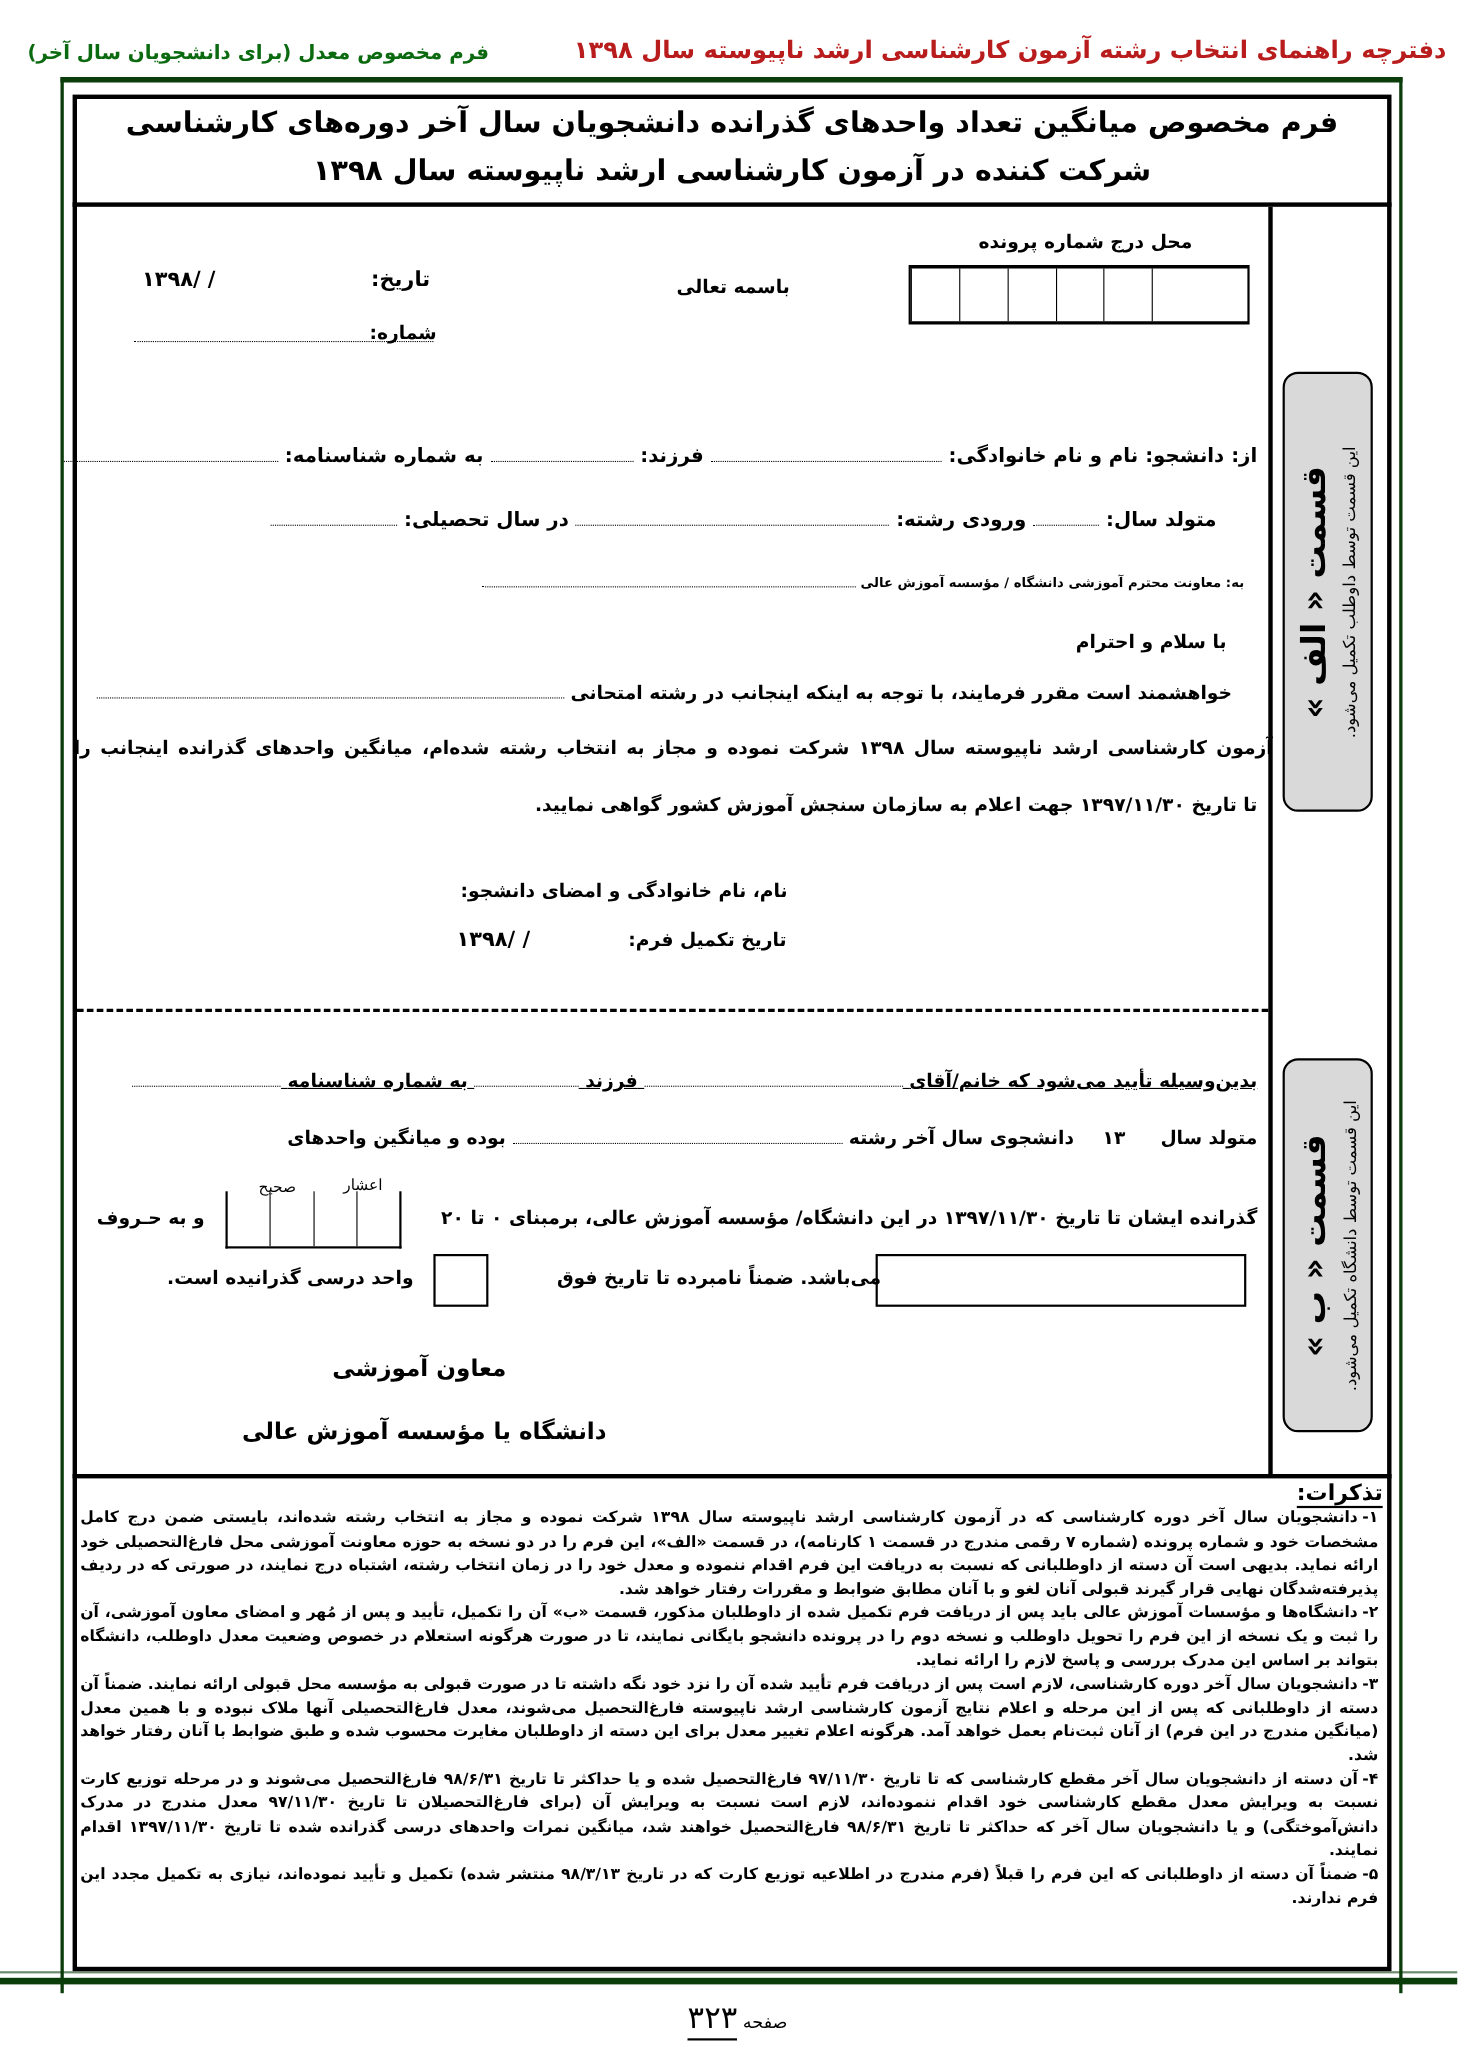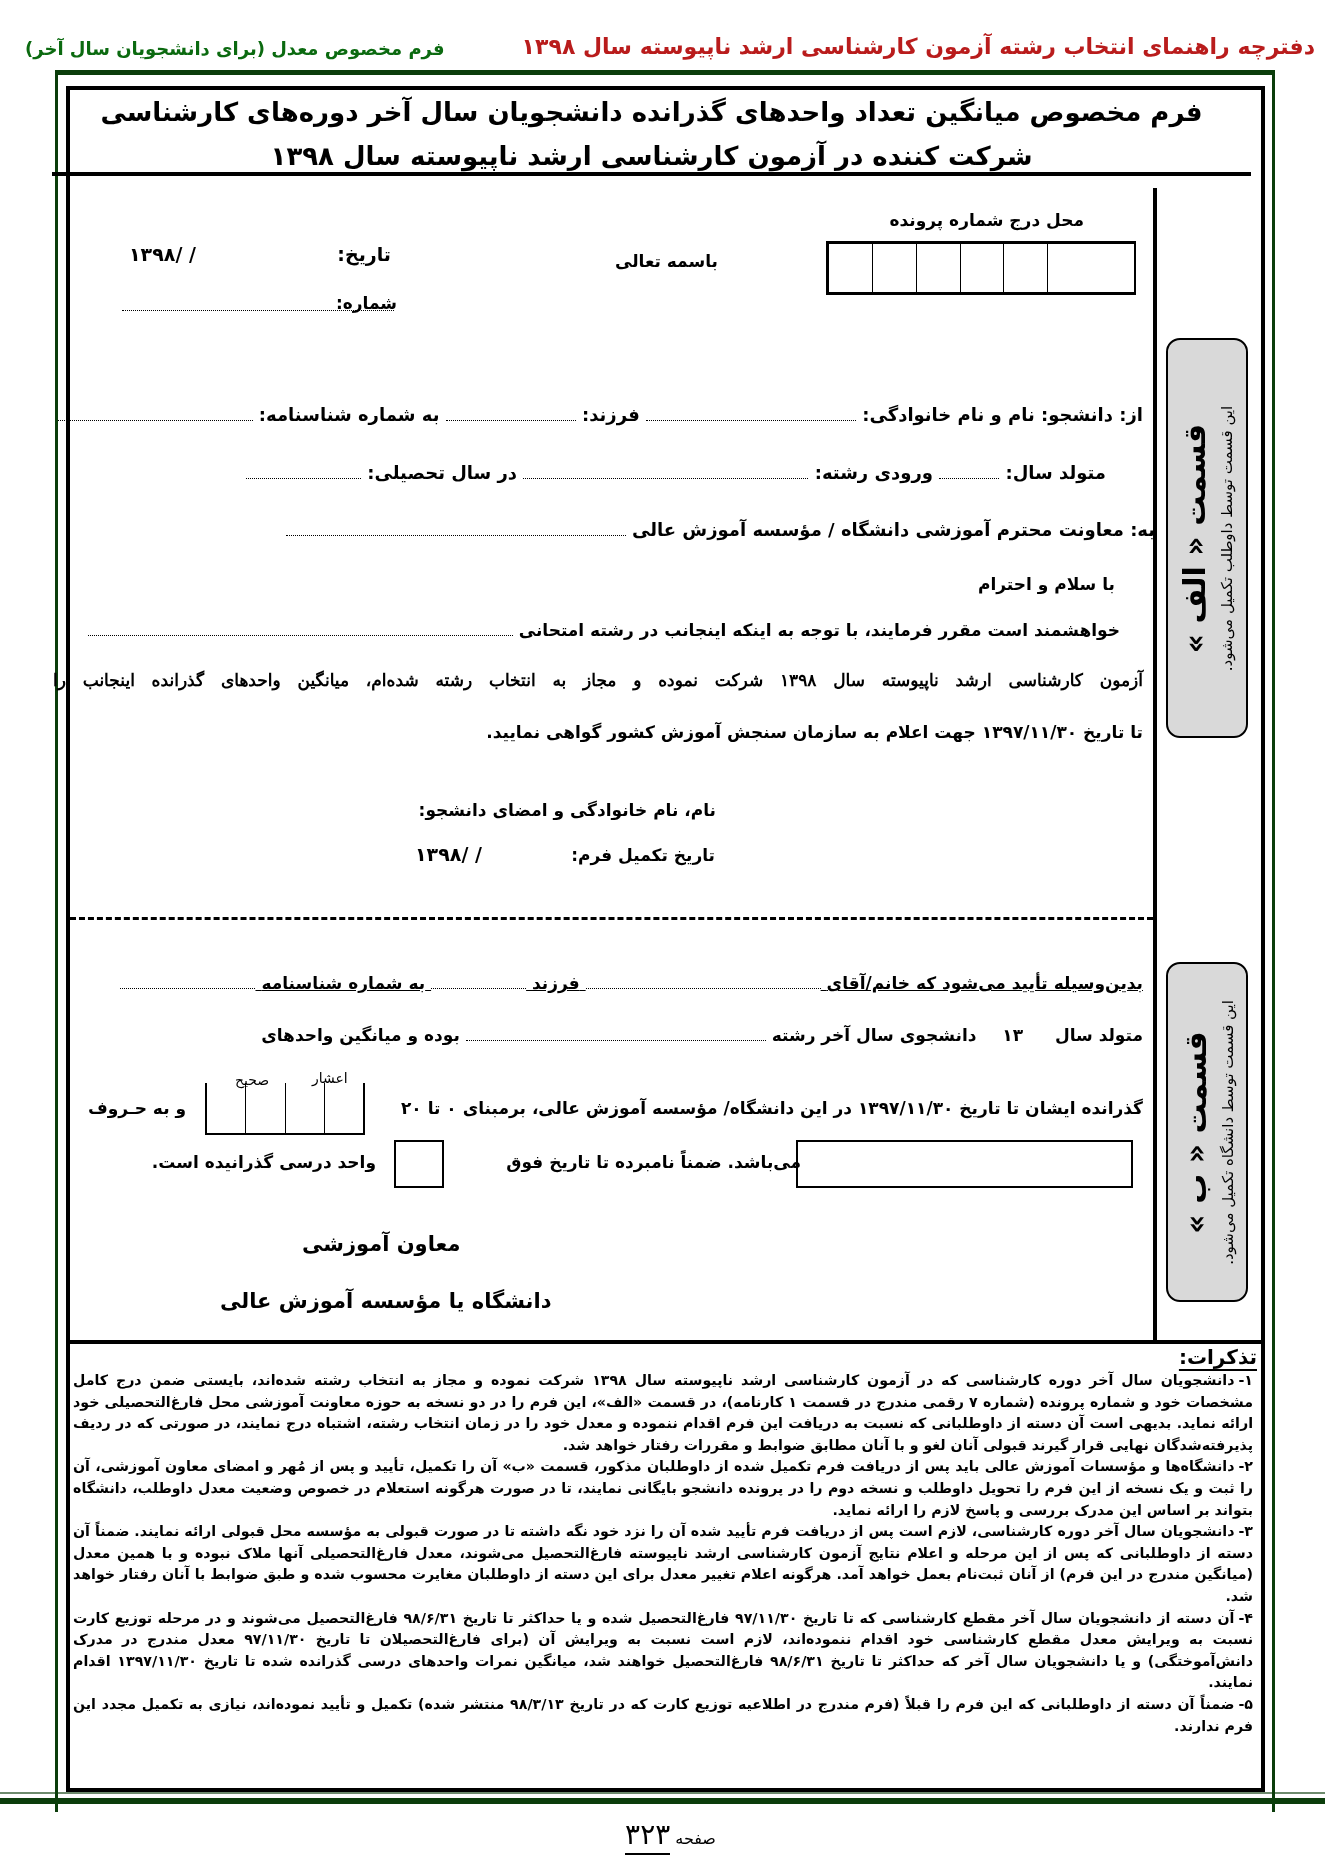--- a/index.html
+++ b/index.html
@@ -22,21 +22,21 @@
     box-sizing: border-box;
   }
   .green-bottom { left: 0; top: 1798px; width: 1325px; height: 6px; background: #0b3d0b; }
   .green-bottom-thin { left: 0; top: 1792px; width: 1325px; height: 2px; background: #0b3d0b; opacity: .6; }
 
   .main-box {
     left: 66px; top: 86px; width: 1199px; height: 1706px;
     border: 4px solid #000; box-sizing: border-box;
   }
   .title-box {
-    left: 52px; top: 86px; width: 1199px; height: 90px;
+    left: 66px; top: 86px; width: 1199px; height: 102px;
     border-bottom: 4px solid #000; box-sizing: border-box;
   }
   .title-line {
     width: 100%; text-align: center; font-weight: bold; font-size: 26px;
     line-height: 44px; white-space: nowrap; letter-spacing: -0.5px;
   }
   .side-divider { left: 1153px; top: 188px; width: 4px; height: 1152px; background: #000; }
 
   .side-tab {
     width: 82px; border: 2px solid #000; border-radius: 14px; background: #d9d9d9;
@@ -153,33 +153,33 @@
 
 <div class="abs txt" style="right:219px; top:462px; font-size:18px;">
   <span>متولد سال:</span>
   <span class="dots" style="width:60px;"></span>
   <span>ورودی رشته:</span>
   <span class="dots" style="width:285px;"></span>
   <span>در سال تحصیلی:</span>
   <span class="dots" style="width:115px;"></span>
 </div>
 
-<div class="abs txt" style="right:170px; top:519px; font-size:18px;">
+<div class="abs txt" style="right:194px; top:519px; font-size:12px;">
   <span>به:</span>
   <span>معاونت محترم آموزشی دانشگاه / مؤسسه آموزش عالی</span>
   <span class="dots" style="width:340px;"></span>
 </div>
 
 <div class="abs txt" style="right:210px; top:574px;">با سلام و احترام</div>
 
 <div class="abs txt" style="right:205px; top:620px;">
   <span>خواهشمند است مقرر فرمایند، با توجه به اینکه اینجانب در رشته امتحانی</span>
   <span class="dots" style="width:425px;"></span>
 </div>
-<div class="abs txt" style="right:182px; top:670px; width:1090px; text-align:justify; text-align-last:justify;font-family:Liberation Serif, serif;">آزمون کارشناسی ارشد ناپیوسته سال ۱۳۹۸ شرکت نموده و مجاز به انتخاب رشته شده‌ام، میانگین واحدهای گذرانده اینجانب را</div>
+<div class="abs txt" style="right:168px; top:670px; width:1090px; text-align:justify; text-align-last:justify;">آزمون کارشناسی ارشد ناپیوسته سال ۱۳۹۸ شرکت نموده و مجاز به انتخاب رشته شده‌ام، میانگین واحدهای گذرانده اینجانب را</div>
 <div class="abs txt" style="right:182px; top:722px;">تا تاریخ ۱۳۹۷/۱۱/۳۰ جهت اعلام به سازمان سنجش آموزش کشور گواهی نمایید.</div>
 
 <div class="abs txt" style="right:609px; top:800px;">نام، نام خانوادگی و امضای دانشجو:</div>
 <div class="abs txt" style="right:610px; top:845px;">تاریخ تکمیل فرم:</div>
 <div class="abs txt" style="left:415px; top:843px; font-size:19px; direction:ltr;">۱۳۹۸/      /</div>
 
 <div class="abs dash-sep"></div>
 
 <div class="abs txt" style="right:182px; top:973px;text-decoration:underline;">
   <span>بدین‌وسیله تأیید می‌شود که خانم/آقای</span>

